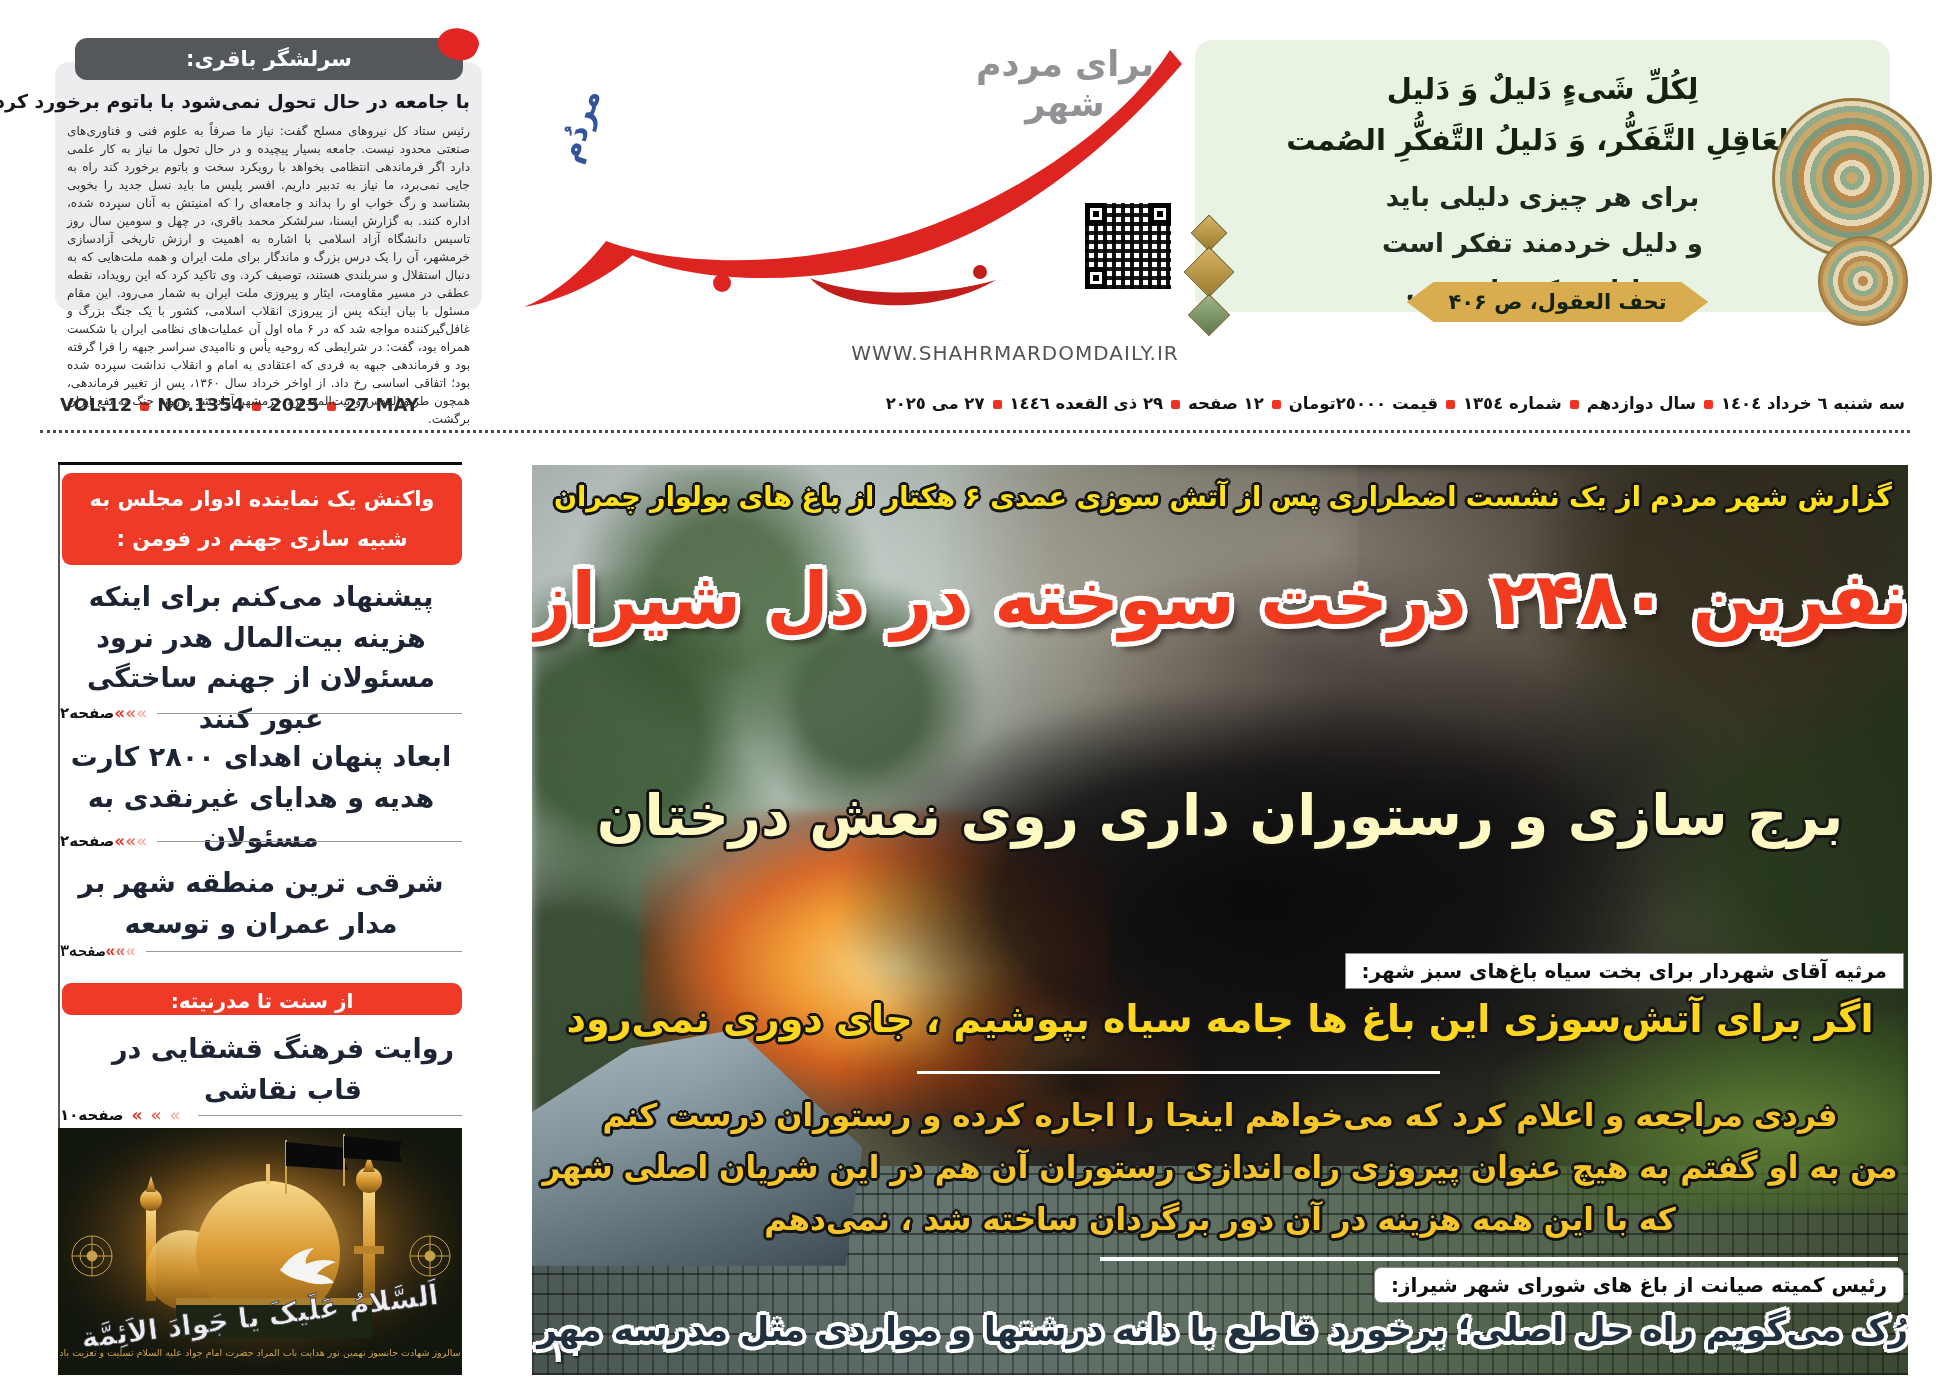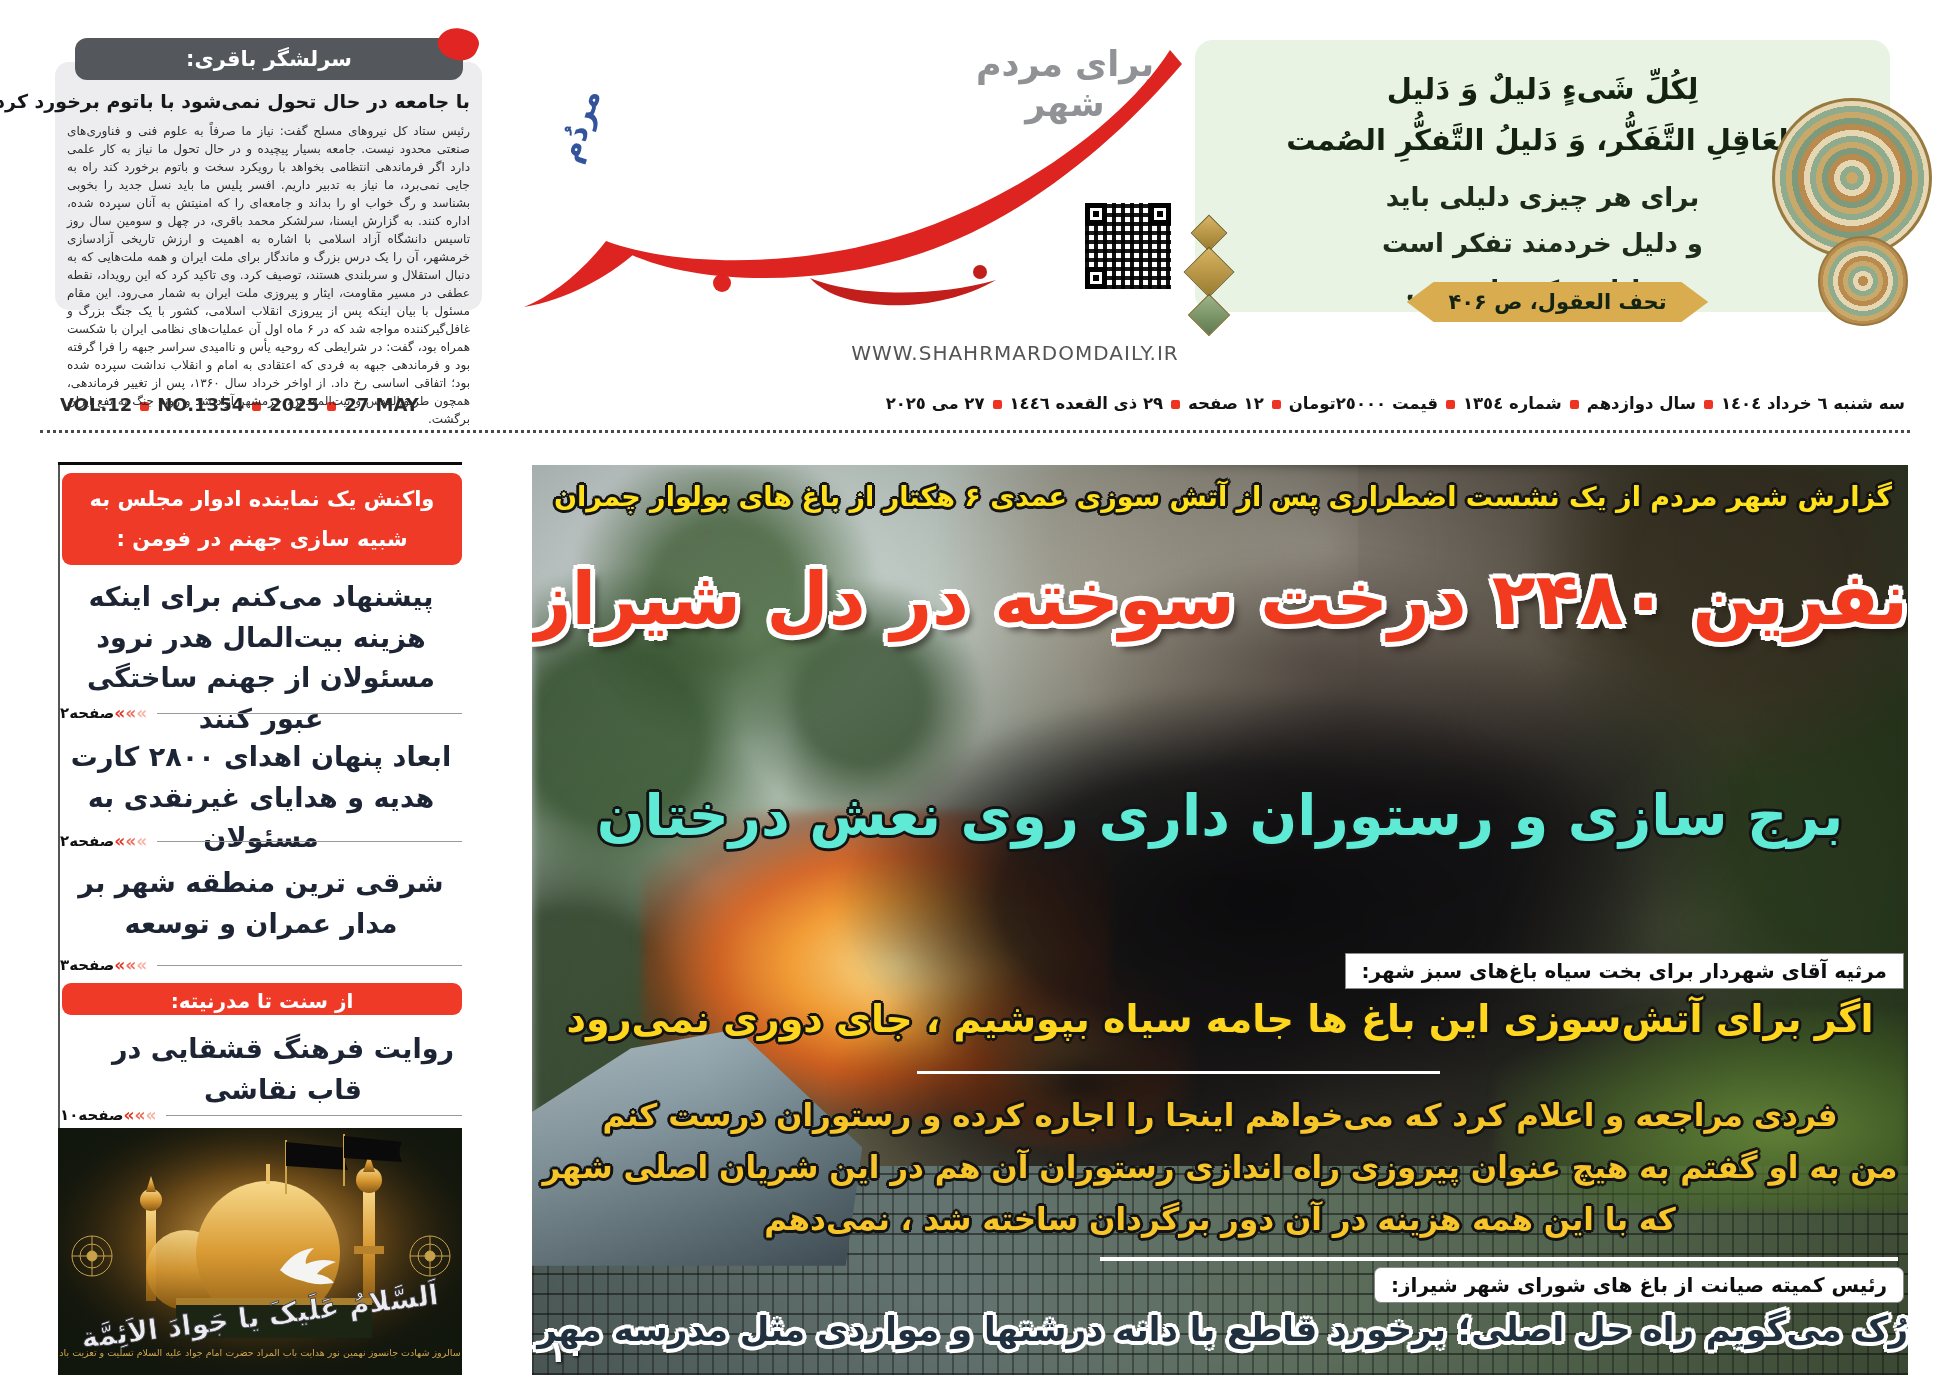--- a/index.html
+++ b/index.html
@@ -54,21 +54,21 @@
   .sidebar { left:58px; top:462px; width:404px; height:910px; border-top:3px solid #0a0a0a; }
   .sb-vline { position:absolute; left:0; top:0; width:2px; height:663px; background:#555; }
   .sb-kicker { position:absolute; left:4px; width:400px; background:#f03a28; border-radius:9px; color:#fff; font-weight:bold;
                text-align:center; direction:rtl; }
   .sb-k1 { top:8px; height:92px; font-size:21px; line-height:1.9; padding-top:7px; }
   .sb-k2 { top:518px; height:32px; font-size:20px; line-height:36px; }
   .sb-title { position:absolute; left:2px; width:402px; text-align:center; font-weight:bold; color:#1d2434;
               font-size:27px; line-height:1.5; direction:rtl; }
   .sb-a1 { top:112px; } .sb-a2 { top:272px; } .sb-a3 { top:398px; } .sb-a4 { top:564px;padding-left:44px; }
   .marker { position:absolute; left:2px; width:402px; height:20px; display:flex; align-items:center; }
-  .m1 { top:238px; } .m2 { top:366px; } .m3 { top:490px; } .m4 { top:640px; }
+  .m1 { top:238px; } .m2 { top:366px; } .m3 { top:476px;font-family:Liberation Mono, monospace; } .m4 { top:640px;gap:8px; }
   .m-page { font-size:15px; font-weight:bold; color:#111; direction:rtl; }
   .chev { font-weight:bold; font-size:17px; line-height:1; }
   .c1 { color:#e23222; } .c2 { color:#ee6a55; } .c3 { color:#f7b0a2; }
   .m-line { flex:1; border-top:1.5px solid #9a9a9a; margin-left:10px; }
   .banner { position:absolute; left:0; top:663px; width:404px; height:247px; }
   .banner svg { width:100%; height:100%; display:block; }
   svg text { font-family:"DejaVu Sans", sans-serif; }
 
   
   .photo { left:532px; top:465px; width:1376px; height:910px; overflow:hidden; background:#2a2a26; }
@@ -102,21 +102,21 @@
       clip-path:polygon(0 35%, 30% 8%, 62% 0, 100% 50%, 95% 100%, 0 100%); }
   .ph-grass { right:0; bottom:18%; width:30%; height:22%; background:radial-gradient(ellipse at 70% 60%, rgba(106,140,60,.9), rgba(70,100,40,.6) 50%, transparent 80%); filter:blur(4px); }
   .ph-vign { inset:0; background:radial-gradient(ellipse at 50% 55%, transparent 55%, rgba(0,0,0,.25) 100%); }
 
   
   .ol { position:absolute; direction:rtl; }
   .outline-b { text-shadow:-2px -2px 0 #141414, 2px -2px 0 #141414, -2px 2px 0 #141414, 2px 2px 0 #141414, -3px 0 0 #141414, 3px 0 0 #141414, 0 -3px 0 #141414, 0 3px 0 #141414; }
   .outline-w { text-shadow:-4px -4px 0 #fff, 4px -4px 0 #fff, -4px 4px 0 #fff, 4px 4px 0 #fff, -5px 0 0 #fff, 5px 0 0 #fff, 0 -5px 0 #fff, 0 5px 0 #fff, 7px 8px 6px rgba(20,10,5,.5); }
   .ph-kicker { top:16px; right:16px; left:16px; text-align:right; font-size:27px; font-weight:bold; color:#ffe11c; white-space:nowrap; }
   .ph-headline { top:92px; left:0; right:0; text-align:center; font-size:72px; font-weight:bold; color:#f23a1e; white-space:nowrap; }
-  .ph-sub { top:318px; left:0; right:0; text-align:center; font-size:56px; font-weight:bold; color:#5eead4; white-space:nowrap; }
+  .ph-sub { top:318px; left:0; right:0; text-align:center; font-size:56px; font-weight:bold; color:#fef9c3; white-space:nowrap; }
   .ph-label { background:#fff; color:#0e0e10; font-size:20px; font-weight:bold; padding:5px 16px; border:1px solid #8a8a8a; white-space:nowrap; }
   .ph-label1 { top:488px; right:4px; }
   .ph-quote1 { top:532px; left:0; right:0; text-align:center; font-size:38px; font-weight:bold; color:#ffd61e; white-space:nowrap; }
   .ph-rule1 { top:606px; left:28%; width:38%; height:3px; background:#fff; }
   .ph-para { top:624px; left:0; right:0; text-align:center; font-size:31px; font-weight:bold; color:#f6c52a; line-height:1.68; }
   .ph-rule2 { top:792px; right:10px; width:58%; height:4px; background:#fff; }
   .ph-label2 { top:802px; right:4px;border-radius:7px; }
   .ph-quote2 { top:844px; left:0; right:0; text-align:center; font-size:34px; font-weight:bold; color:#20303e; white-space:nowrap;
                text-shadow:-3px -3px 0 #fff, 3px -3px 0 #fff, -3px 3px 0 #fff, 3px 3px 0 #fff, -4px 0 0 #fff, 4px 0 0 #fff, 0 -4px 0 #fff, 0 4px 0 #fff; }
   .ph-pagenum { left:16px; bottom:6px; font-size:30px; font-weight:bold; color:#fff; text-shadow:1px 1px 3px #000; direction:rtl; }

